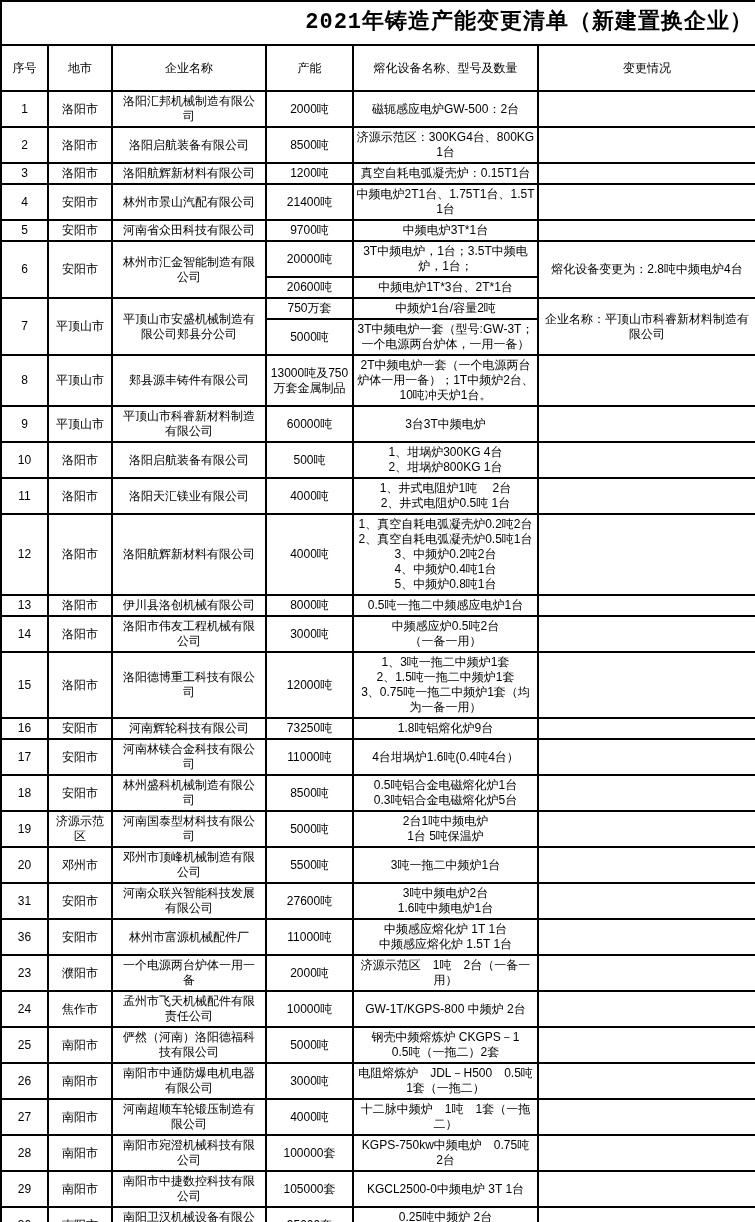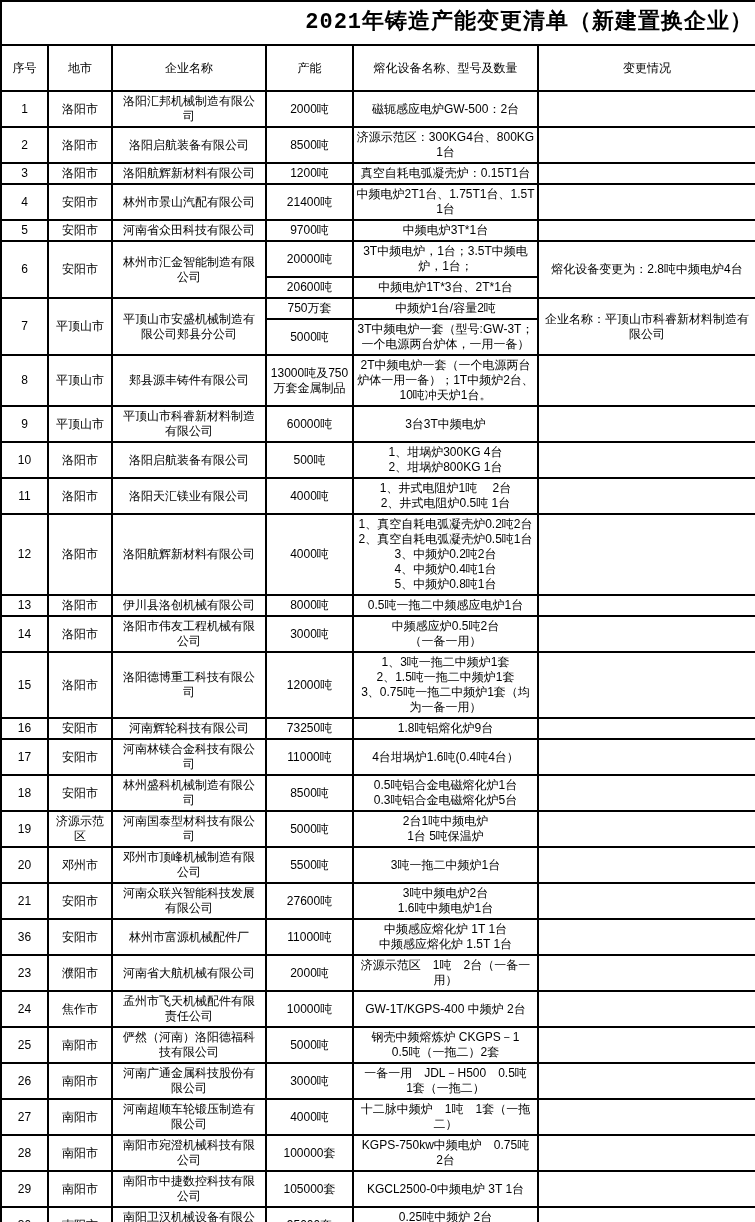--- a/index.html
+++ b/index.html
@@ -232,68 +232,68 @@
         </tr>
         <tr>
           <td class="no-cell">20</td>
           <td class="city-cell">邓州市</td>
           <td class="company-cell">邓州市顶峰机械制造有限公司</td>
           <td class="capacity-cell">5500吨</td>
           <td class="equipment-cell">3吨一拖二中频炉1台</td>
           <td class="change-cell"></td>
         </tr>
         <tr>
-          <td class="no-cell">21</td>
+          <td class="no-cell">31</td>
           <td class="city-cell">安阳市</td>
           <td class="company-cell">河南众联兴智能科技发展有限公司</td>
           <td class="capacity-cell">27600吨</td>
           <td class="equipment-cell">3吨中频电炉2台
 1.6吨中频电炉1台</td>
           <td class="change-cell"></td>
         </tr>
         <tr>
           <td class="no-cell">36</td>
           <td class="city-cell">安阳市</td>
           <td class="company-cell">林州市富源机械配件厂</td>
           <td class="capacity-cell">11000吨</td>
           <td class="equipment-cell">中频感应熔化炉 1T 1台
 中频感应熔化炉 1.5T 1台</td>
           <td class="change-cell"></td>
         </tr>
         <tr>
           <td class="no-cell">23</td>
           <td class="city-cell">濮阳市</td>
-          <td class="company-cell">河南省大航机械有限公司</td>
+          <td class="company-cell">一个电源两台炉体一用一备</td>
           <td class="capacity-cell">2000吨</td>
           <td class="equipment-cell">济源示范区　1吨　2台（一备一用）</td>
           <td class="change-cell"></td>
         </tr>
         <tr>
           <td class="no-cell">24</td>
           <td class="city-cell">焦作市</td>
           <td class="company-cell">孟州市飞天机械配件有限责任公司</td>
           <td class="capacity-cell">10000吨</td>
-          <td class="equipment-cell">GW-1T/KGPS-400 中频炉 2台</td>
+          <td class="equipment-cell">GW-1T/KGPS-800 中频炉 2台</td>
           <td class="change-cell"></td>
         </tr>
         <tr>
           <td class="no-cell">25</td>
           <td class="city-cell">南阳市</td>
           <td class="company-cell">俨然（河南）洛阳德福科技有限公司</td>
           <td class="capacity-cell">5000吨</td>
           <td class="equipment-cell">钢壳中频熔炼炉 CKGPS－1
 0.5吨（一拖二）2套</td>
           <td class="change-cell"></td>
         </tr>
         <tr>
           <td class="no-cell">26</td>
           <td class="city-cell">南阳市</td>
-          <td class="company-cell">河南广通金属科技股份有限公司</td>
+          <td class="company-cell">南阳市中通防爆电机电器有限公司</td>
           <td class="capacity-cell">3000吨</td>
-          <td class="equipment-cell">一备一用　JDL－H500　0.5吨
+          <td class="equipment-cell">电阻熔炼炉　JDL－H500　0.5吨
 1套（一拖二）</td>
           <td class="change-cell"></td>
         </tr>
         <tr>
           <td class="no-cell">27</td>
           <td class="city-cell">南阳市</td>
           <td class="company-cell">河南超顺车轮锻压制造有限公司</td>
           <td class="capacity-cell">4000吨</td>
           <td class="equipment-cell">十二脉中频炉　1吨　1套（一拖二）</td>
           <td class="change-cell"></td>

